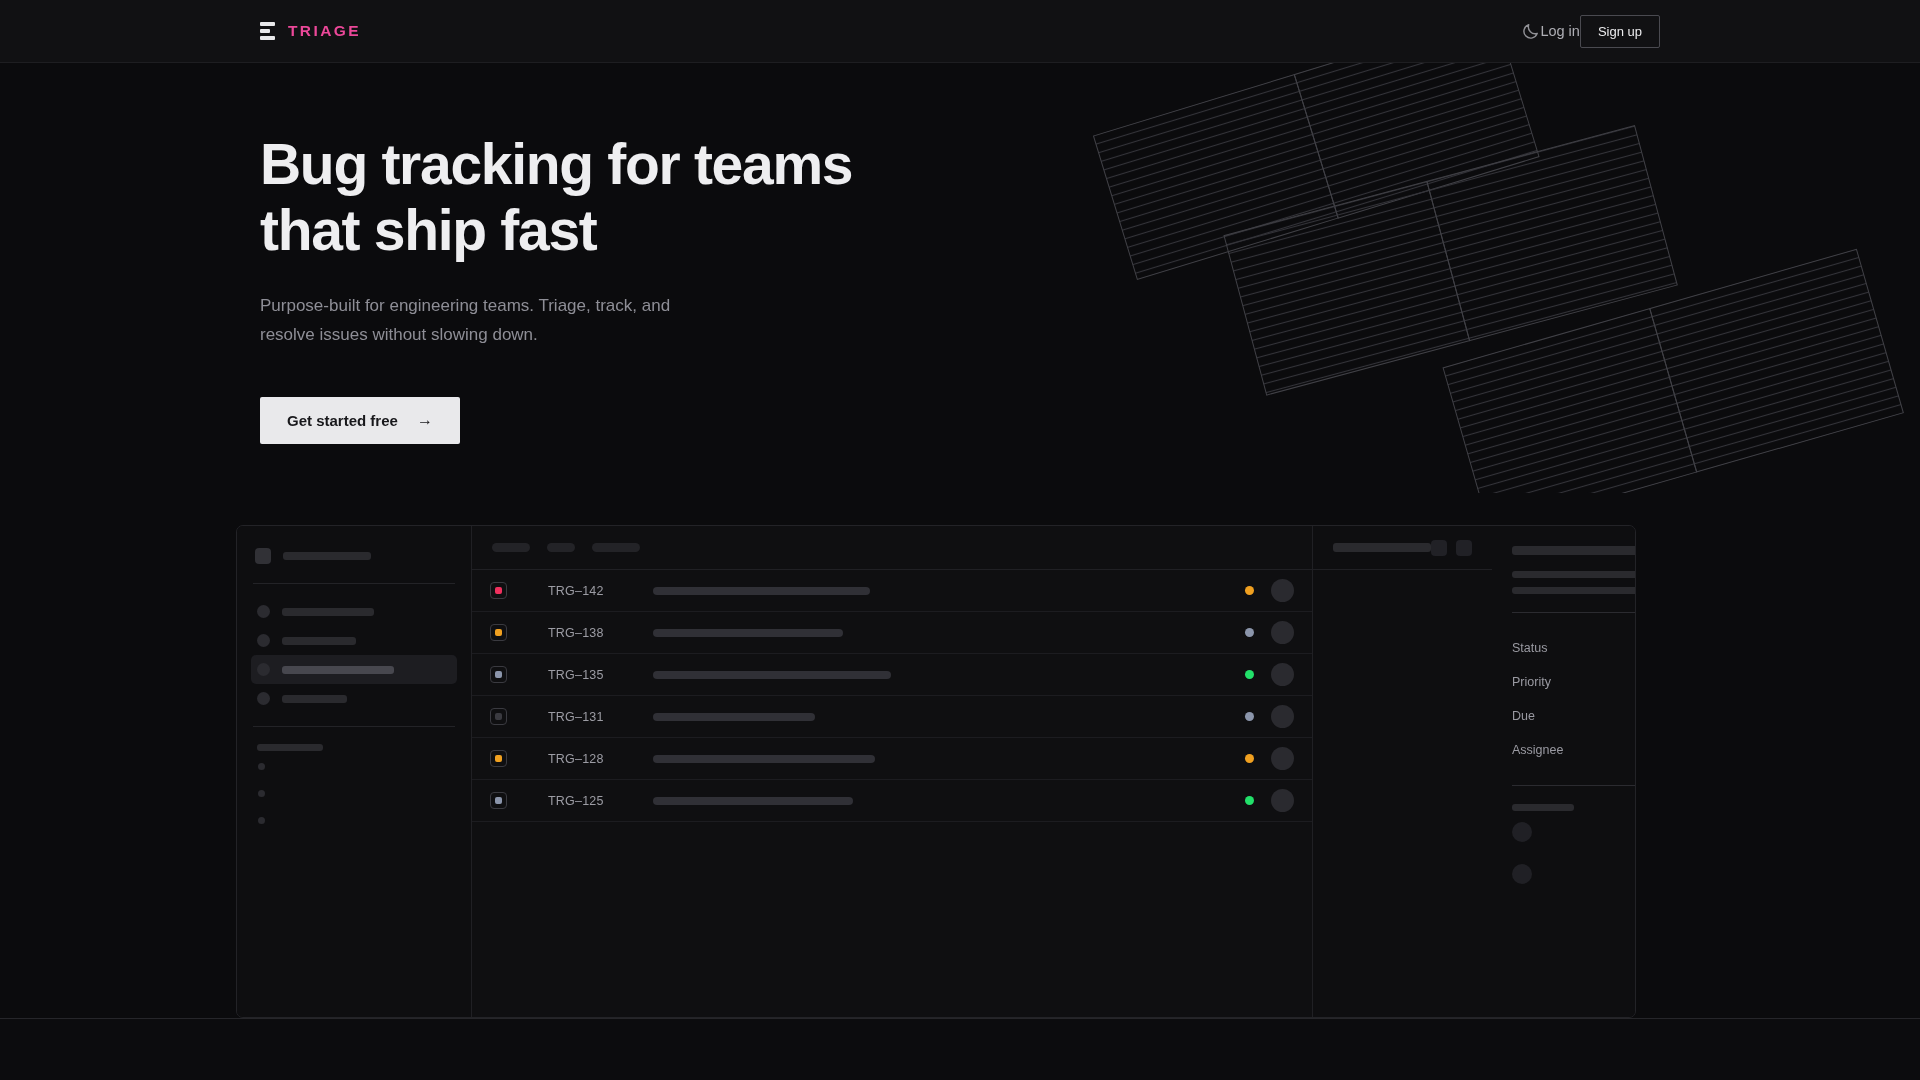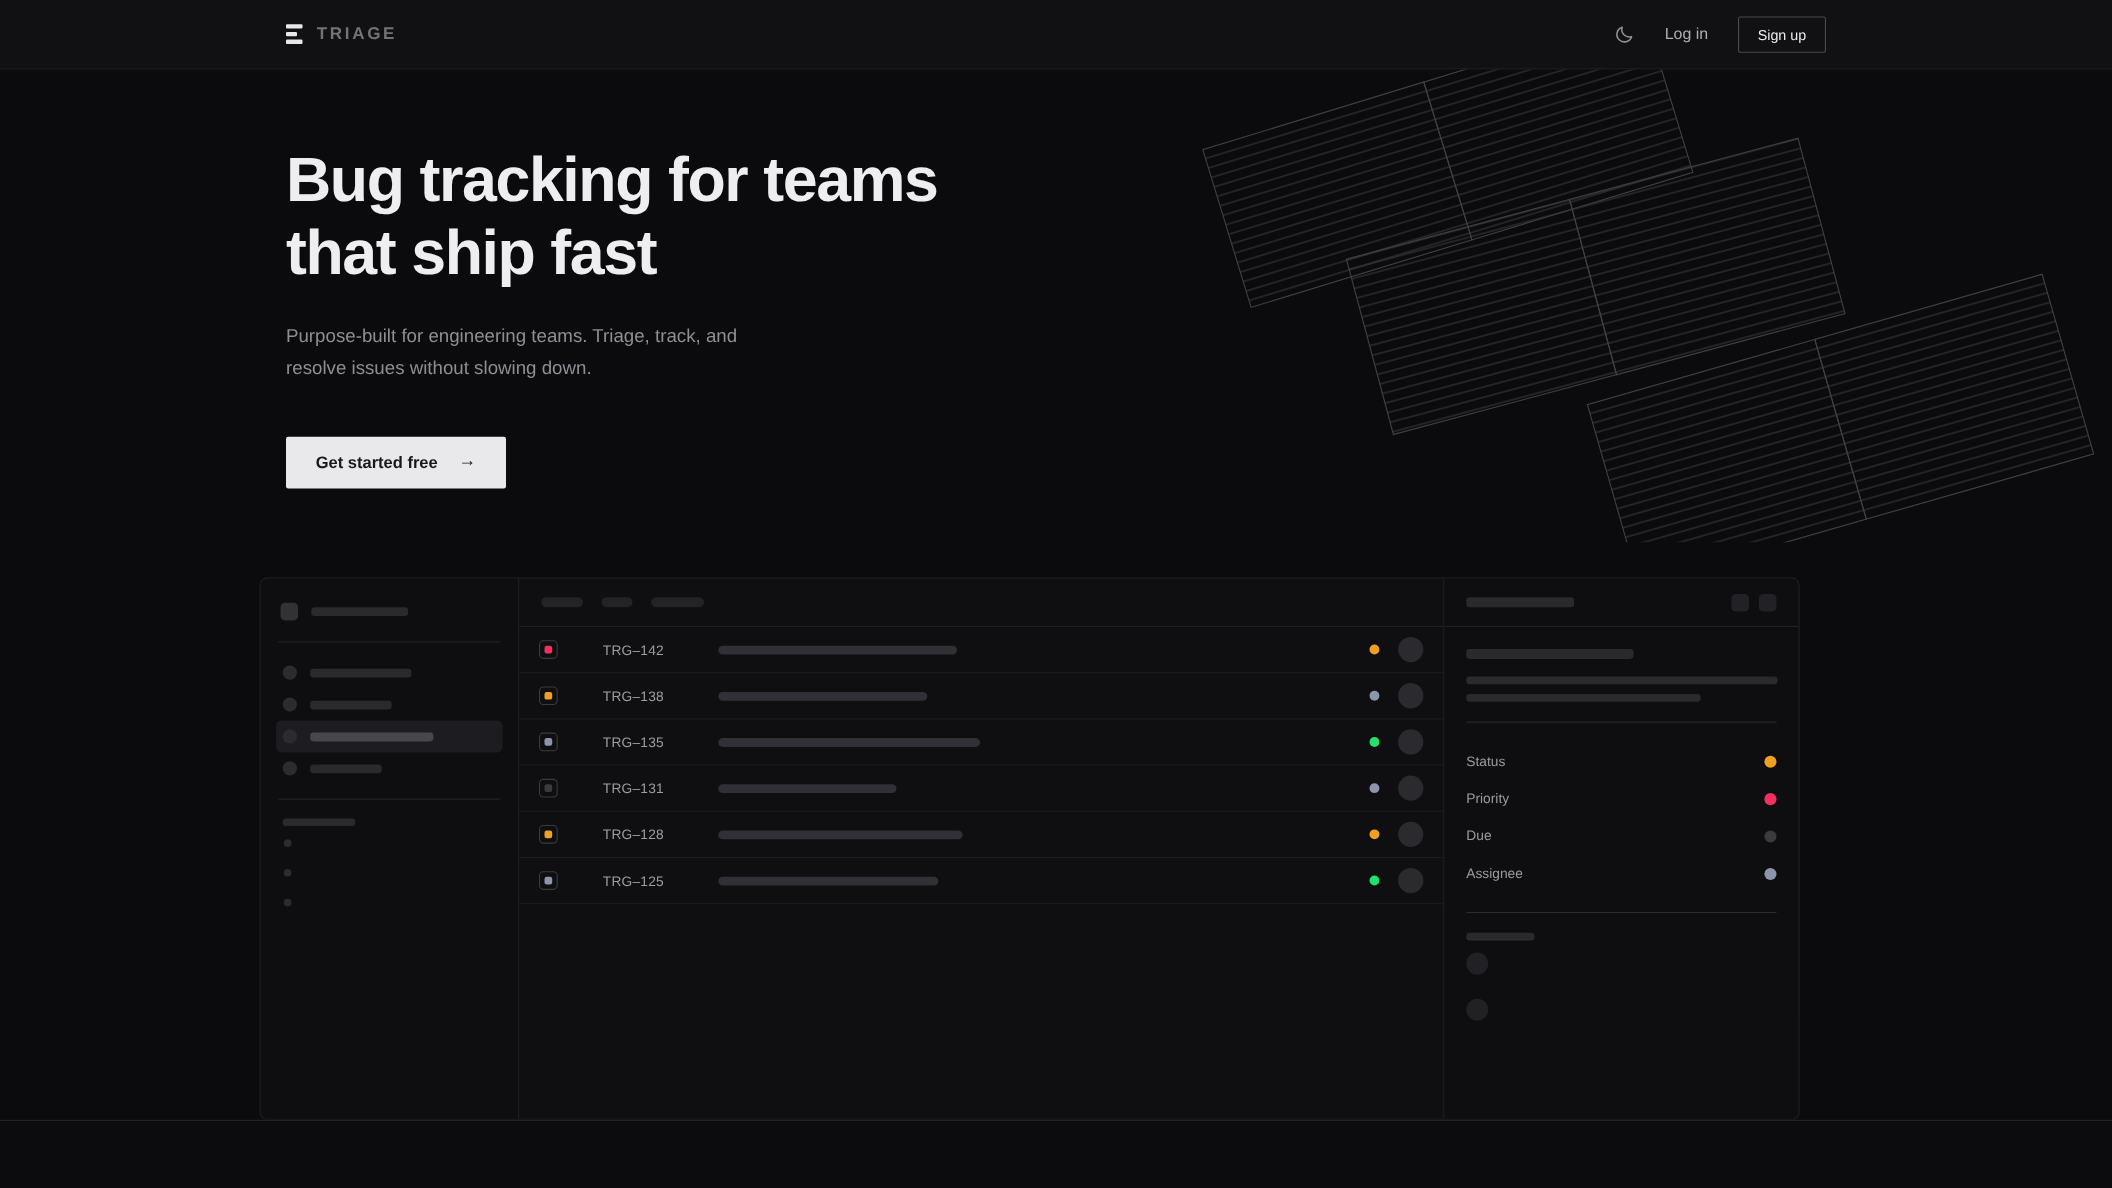--- a/index.html
+++ b/index.html
@@ -27,24 +27,24 @@
   .brand { display: flex; align-items: center; gap: 13px; }
   .brand-mark {
     width: 15px; height: 18px;
     display: flex; flex-direction: column; justify-content: space-between;
   }
   .brand-mark i { display: block; height: 4px; background: #e8e8ea; border-radius: 1px; }
   .brand-mark i:nth-child(1) { width: 15px; }
   .brand-mark i:nth-child(2) { width: 10px; }
   .brand-mark i:nth-child(3) { width: 15px; }
   .brand-name {
-    color: #737373; font-size: 15.5px; font-weight: 700;
+    color: #ec4899; font-size: 15.5px; font-weight: 700;
     letter-spacing: 2.4px;
   }
-  .hdr-right { display: flex; align-items: center; gap: 27px; }
+  .hdr-right { display: flex; align-items: center; }
   .moon-icon { width: 19px; height: 19px; display: block; opacity: .72; }
   .login-link {
     color: #aeaeb4; font-size: 14.5px; text-decoration: none;
     background: none; border: none; cursor: pointer;
     font-family: inherit;
   }
   .signup-btn {
     color: #ececee; font-size: 13px;
     border: 1px solid #4a4a50; background: transparent;
     padding: 8px 17px; cursor: pointer; border-radius: 2px;
@@ -151,21 +151,21 @@
   .row-right {
     margin-left: auto; display: flex; align-items: center; gap: 17px;
     flex: none; padding-left: 20px;
   }
   .st-dot { width: 9px; height: 9px; border-radius: 50%; display: block; }
   .avatar { width: 23px; height: 23px; border-radius: 50%; background: #2a2a2f; display: block; }
 
   .mock-detail {
     width: 323px; flex: none;
     border-left: 1px solid #202024;
-    display: flex; flex-direction: column;
+    display: flex; 
     background: #0e0e10;
   }
   .detail-head {
     height: 44px; flex: none;
     border-bottom: 1px solid #202024;
     display: flex; align-items: center; padding: 0 20px;
   }
   .dh-btns { margin-left: auto; display: flex; gap: 9px; }
   .dh-btn { width: 16px; height: 16px; border-radius: 4px; background: #212126; cursor: pointer; }
   .detail-body { padding: 20px; }

